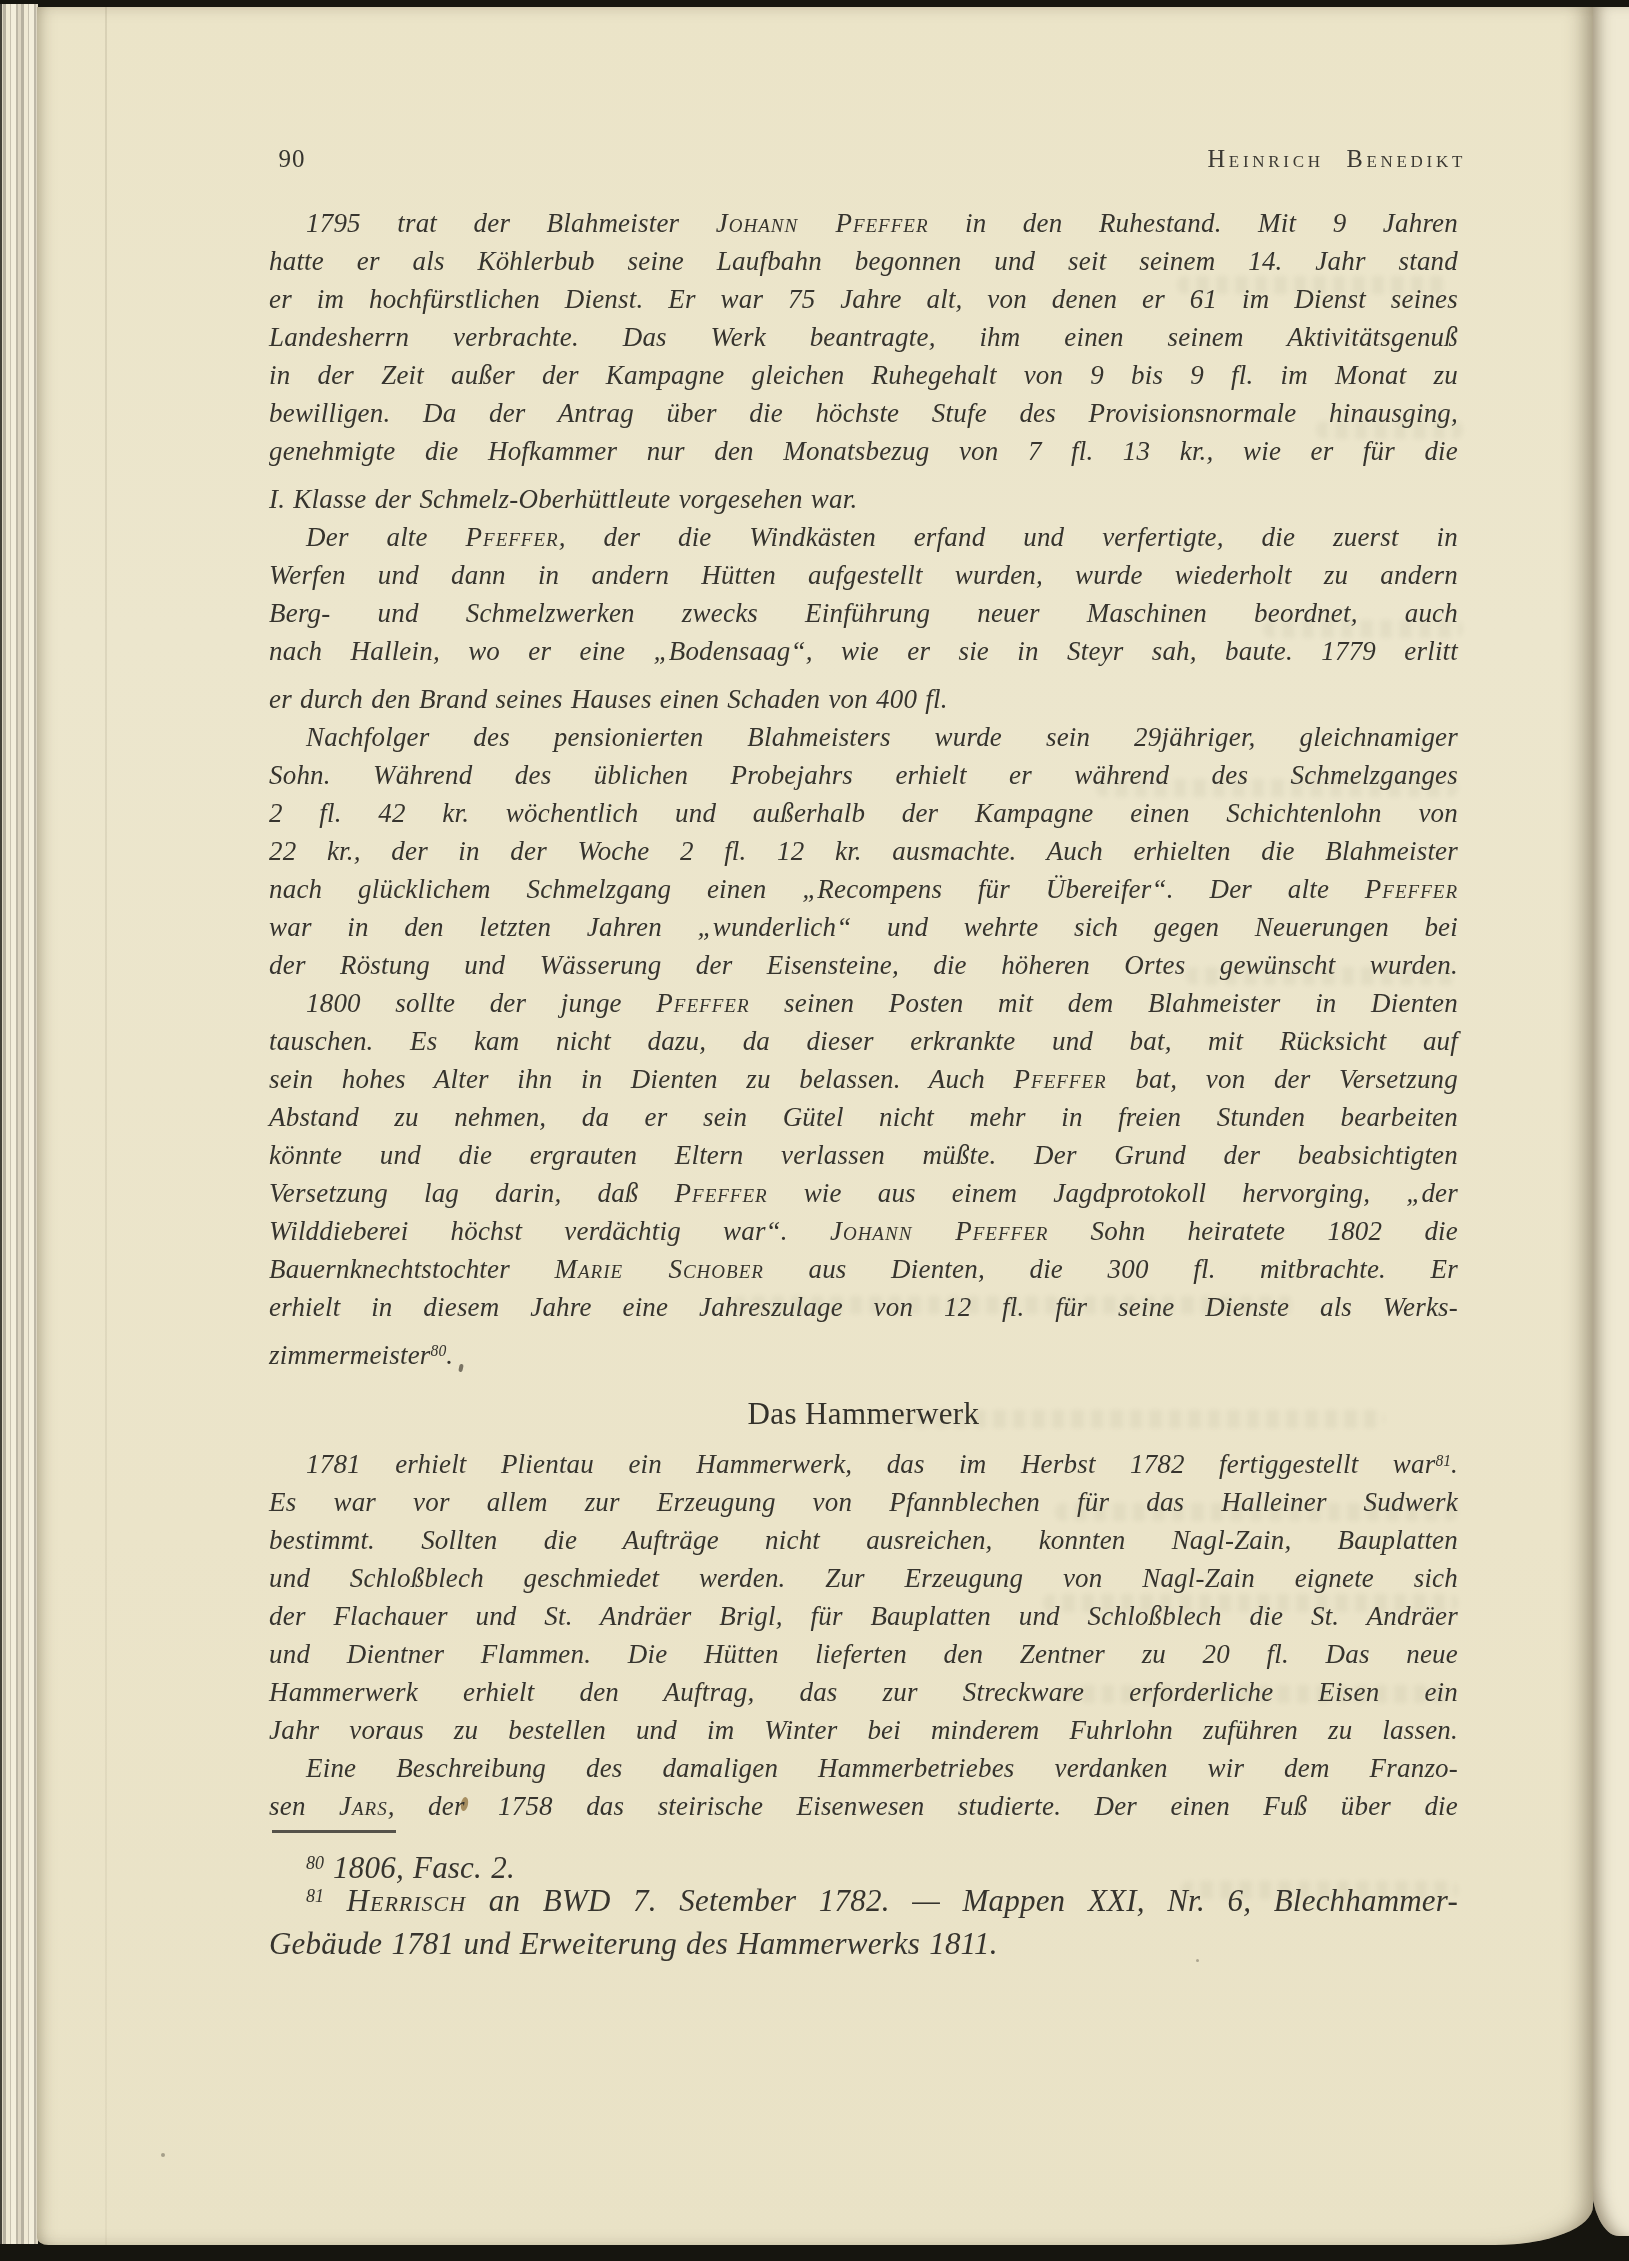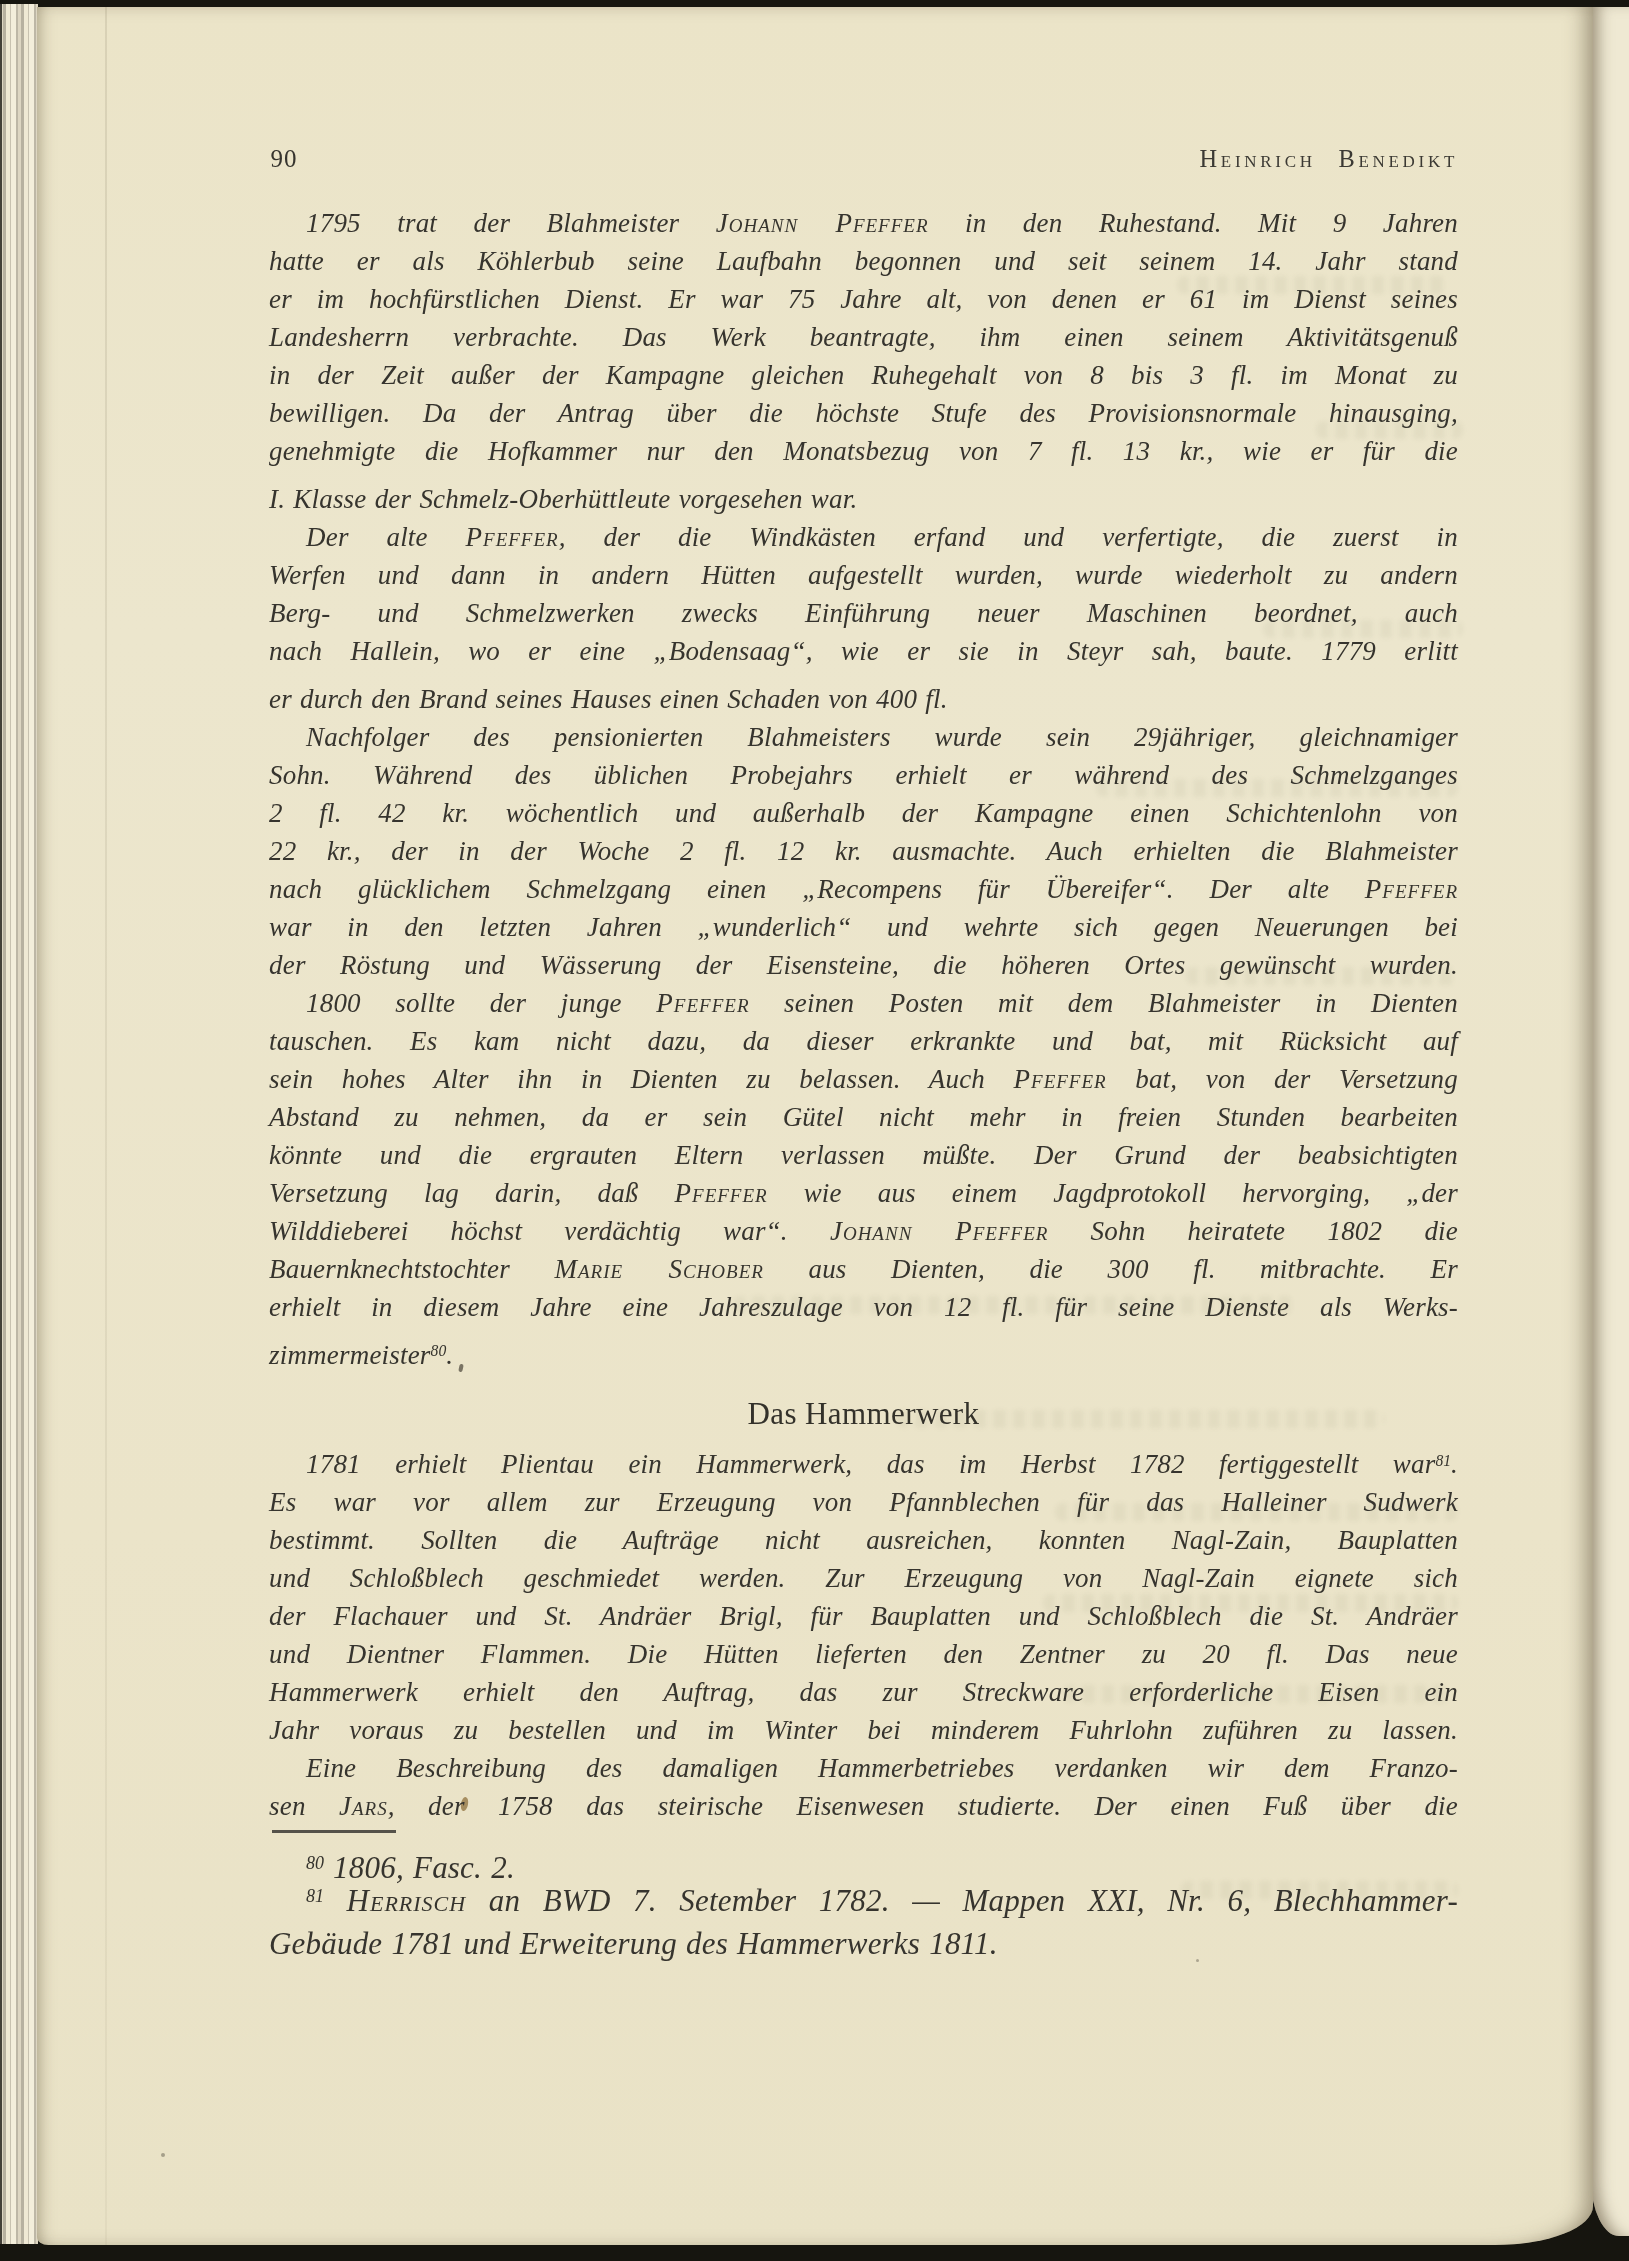--- a/index.html
+++ b/index.html
@@ -35,21 +35,21 @@
       inset 11.4px 0 16.3px -9.8px rgba(95,84,58,.5),
       inset -16.3px 0 21px -9.8px rgba(75,62,40,.5);
   }
   
   .page-main::before{
     content:""; position:absolute; left:68px; top:0; width:2.4px; height:100%;
     background:linear-gradient(180deg, rgba(120,110,85,.16), rgba(120,110,85,.07));
   }
   .content { position:absolute; left:232px; top:0; width:1189px; color:#36342e; }
 
-  .header-row { position:absolute; top:138px; left:0; width:100%; height:33px; }
+  .header-row { position:absolute; top:138px; left:8px; width:100%; height:33px; }
   .pagenum { position:absolute; left:1.6px; top:0; font-size:25px; letter-spacing:0.8px; }
   .runhead {
     display:block; text-align:right; font-size:24.4px;
     font-variant:small-caps; letter-spacing:3.7px; word-spacing:13px; color:#3b3933;
   }
 
   .text-flow { position:absolute; top:197px; left:0; width:100%; }
   .line {
     font-size:27px; line-height:38px;
     text-align:justify; text-align-last:justify;
@@ -107,21 +107,21 @@
       <div class="header-row">
         <span class="pagenum">90</span>
         <span class="runhead">Heinrich Benedikt</span>
       </div>
       <div class="text-flow">
           <div class="para">
             <div class="line indent">1795 trat der Blahmeister <span class="sc">Johann Pfeffer</span> in den Ruhestand. Mit 9 Jahren</div>
             <div class="line">hatte er als Köhlerbub seine Laufbahn begonnen und seit seinem 14. Jahr stand</div>
             <div class="line">er im hochfürstlichen Dienst. Er war 75 Jahre alt, von denen er 61 im Dienst seines</div>
             <div class="line">Landesherrn verbrachte. Das Werk beantragte, ihm einen seinem Aktivitätsgenuß</div>
-            <div class="line">in der Zeit außer der Kampagne gleichen Ruhegehalt von 8 bis 3 fl. im Monat zu</div>
+            <div class="line">in der Zeit außer der Kampagne gleichen Ruhegehalt von 9 bis 9 fl. im Monat zu</div>
             <div class="line">bewilligen. Da der Antrag über die höchste Stufe des Provisionsnormale hinausging,</div>
             <div class="line">genehmigte die Hofkammer nur den Monatsbezug von 7 fl. 13 kr., wie er für die</div>
             <div class="line end">I. Klasse der Schmelz-Oberhüttleute vorgesehen war.</div>
           </div>
           <div class="para">
             <div class="line indent">Der alte <span class="sc">Pfeffer</span>, der die Windkästen erfand und verfertigte, die zuerst in</div>
             <div class="line">Werfen und dann in andern Hütten aufgestellt wurden, wurde wiederholt zu andern</div>
             <div class="line">Berg- und Schmelzwerken zwecks Einführung neuer Maschinen beordnet, auch</div>
             <div class="line">nach Hallein, wo er eine „Bodensaag“, wie er sie in Steyr sah, baute. 1779 erlitt</div>
             <div class="line end">er durch den Brand seines Hauses einen Schaden von 400 fl.</div>

